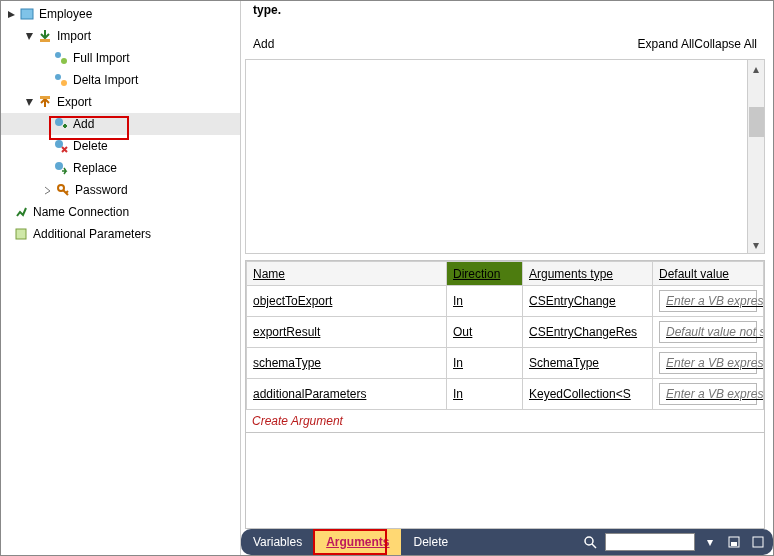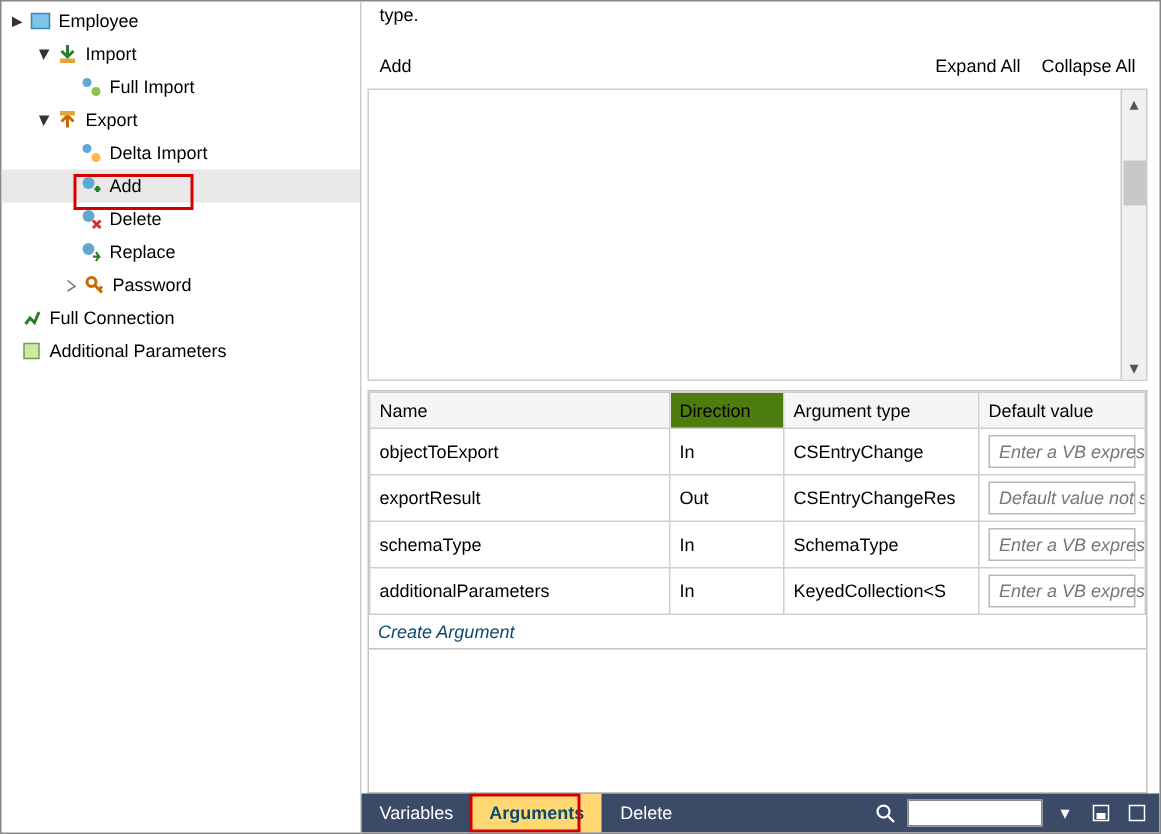--- a/index.html
+++ b/index.html
@@ -48,76 +48,78 @@
   
   .right {
     flex:1;
     display:flex;
     flex-direction:column;
     position:relative;
   }
   .top-text {
     padding: 2px 8px 0 12px;
     color:#000;
+    font-weight:bold;
   }
   .toolbar {
     display:flex;
     align-items:center;
     padding: 20px 16px 8px 12px;
   }
-  .toolbar-right { margin-left:auto; display:flex; gap:14px;}
+  .toolbar-right { margin-left:auto; display:flex; }
   .link { color:#000; cursor:pointer;}
   .scrollarea {
     flex:0 0 195px;
     border:1px solid #ccc;
     margin: 0 8px 0 4px;
     position:relative;
     background:#fff;
   }
   .vscroll {
     position:absolute; right:0; top:0; bottom:0; width:17px;
     background:#f0f0f0; border-left:1px solid #ccc;
     display:flex; flex-direction:column; align-items:center;
   }
   .vscroll .arrow{height:17px;width:100%;display:flex;align-items:center;justify-content:center;color:#555;}
   .vscroll .thumb{width:15px;height:30px;background:#c8c8c8;margin-top:30px;}
   
   .argtable {
     margin: 6px 8px 0 4px;
     border:1px solid #c4c4c4;
   }
-  .argtable table{ width:100%; border-collapse:collapse; table-layout:fixed;}
+  .argtable table{ width:100%; border-collapse:collapse; table-layout:fixed;text-decoration:underline;}
   .argtable th, .argtable td{
     border:1px solid #cfcfcf;
     padding:4px 6px;
     text-align:left;
     font-weight:normal;
     height:24px;
     overflow:hidden; white-space:nowrap; text-overflow:clip;
   }
   .argtable th{ background:#f5f5f5;}
   .argtable th.sel{ background:#4d7c0f;}
   .defcell { font-style:italic; color:#777; border:1px solid #b8b8b8; padding:3px 6px; background:#fff;}
-  .create-arg { font-style:italic; color:#0c4a6e; padding:4px 6px;}
+  .create-arg { font-style:italic; color:#b91c1c; padding:4px 6px;}
   .argfill { flex:1; margin:0 8px 0 4px; border-left:1px solid #c4c4c4; border-right:1px solid #c4c4c4; border-bottom:1px solid #c4c4c4;}
   
   .tabbar {
     height:26px;
     background:#3b4a66;
     color:#fff;
     display:flex;
     align-items:stretch;
+    border-radius:10px;
   }
   .tab{
     padding:0 12px;
     display:flex; align-items:center;
     cursor:pointer;
   }
   .tab.active{
-    background:#ffd873; color:#0c4a6e; font-weight:bold;
+    background:#ffd873; color:#be185d; font-weight:bold;text-decoration:underline;
   }
   .tabright{
     margin-left:auto;
     display:flex; align-items:center; gap:6px; padding:0 6px;
   }
   .searchbox{
     width:90px; height:18px; background:#fff; border:1px solid #888;
   }
   .iconbtn{width:18px;height:18px;display:flex;align-items:center;justify-content:center;color:#fff;}
   .redbox-tab{position:absolute; border:2px solid #d40000; pointer-events:none;}
@@ -161,45 +163,45 @@
       <span class="spacer" style="width:48px"></span>
       <span class="ticon">
           <svg width="14" height="14">
             <circle cx="4" cy="4" r="3" fill="#5fa8d3"></circle>
             <circle cx="10" cy="10" r="3" fill="#8bc34a"></circle>
           </svg>
         </span>
       <span class="tree-label">Full Import</span>
     </div>
     <div class="tree-row">
+      <span class="spacer" style="width:48px"></span>
+      <span class="ticon">
+          <svg width="14" height="14">
+            <circle cx="4" cy="4" r="3" fill="#5fa8d3"></circle>
+            <circle cx="10" cy="10" r="3" fill="#ffb74d"></circle>
+          </svg>
+        </span>
+      <span class="tree-label">Delta Import</span>
+    </div>
+
+    <div class="tree-row">
       <span class="spacer" style="width:18px"></span>
       <span class="expander">
           <svg width="9" height="9">
             <path d="M1 1 L8 1 L4 8 Z" fill="#333"></path>
           </svg>
         </span>
       <span class="ticon">
           <svg width="14" height="14">
             <path d="M7 12 L7 4 M3 8 L7 4 L11 8" stroke="#c46a00" stroke-width="2" fill="none"></path>
             <rect x="2" y="1" width="10" height="3" fill="#e6a23c"></rect>
           </svg>
         </span>
       <span class="tree-label">Export</span>
     </div>
-
-    <div class="tree-row">
-      <span class="spacer" style="width:48px"></span>
-      <span class="ticon">
-          <svg width="14" height="14">
-            <circle cx="4" cy="4" r="3" fill="#5fa8d3"></circle>
-            <circle cx="10" cy="10" r="3" fill="#ffb74d"></circle>
-          </svg>
-        </span>
-      <span class="tree-label">Delta Import</span>
-    </div>
     <div class="tree-row sel" style="position:relative;">
       <span class="spacer" style="width:48px"></span>
       <span class="ticon">
           <svg width="14" height="14">
             <circle cx="5" cy="5" r="4" fill="#5fa8d3"></circle>
             <path d="M9 9 L13 9 M11 7 L11 11" stroke="#2a7e2a" stroke-width="2"></path>
           </svg>
         </span>
       <span class="tree-label">Add</span>
     </div>
@@ -239,21 +241,21 @@
       <span class="tree-label">Password</span>
     </div>
 
     <div class="tree-row">
       <span class="spacer" style="width:8px"></span>
       <span class="ticon">
           <svg width="14" height="14">
             <path d="M3 11 L6 7 L9 10 L12 3" fill="none" stroke="#2a7e2a" stroke-width="2"></path>
           </svg>
         </span>
-      <span class="tree-label">Full Connection</span>
+      <span class="tree-label">Name Connection</span>
     </div>
     <div class="tree-row">
       <span class="spacer" style="width:8px"></span>
       <span class="ticon">
           <svg width="14" height="14">
             <rect x="2" y="2" width="10" height="10" fill="#cfe8a8" stroke="#7a9e3e"></rect>
           </svg>
         </span>
       <span class="tree-label">Additional Parameters</span>
     </div>
@@ -286,21 +288,21 @@
         <colgroup>
             <col style="width:200px">
             <col style="width:76px">
             <col style="width:130px">
             <col>
           </colgroup>
         <tbody>
             <tr>
           <th>Name</th>
           <th class="sel">Direction</th>
-          <th>Argument type</th>
+          <th>Arguments type</th>
           <th>Default value</th>
         </tr>
         <tr>
           <td>objectToExport</td>
           <td>In</td>
           <td>CSEntryChange</td>
           <td>
                 <div class="defcell">Enter a VB expression</div>
               </td>
         </tr>

